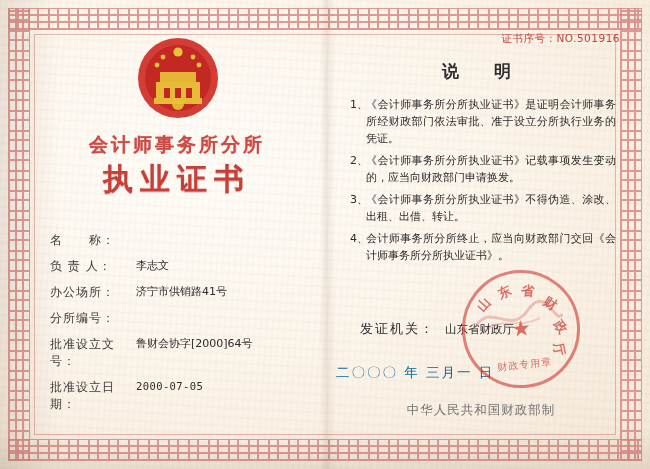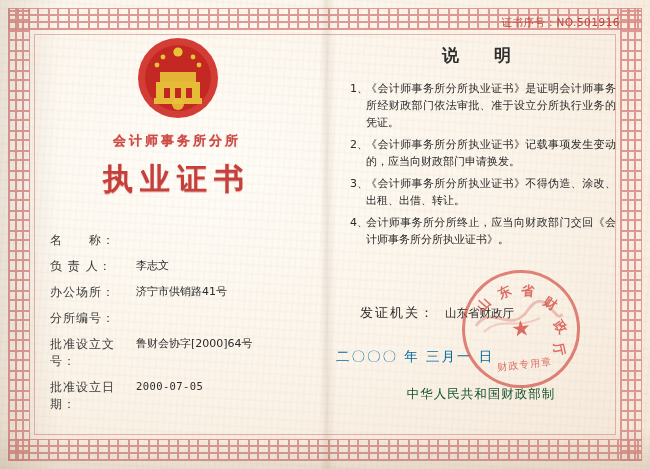--- a/index.html
+++ b/index.html
@@ -124,21 +124,21 @@
     width: 96px; height: 92px;
   }
   .emblem svg { display: block; }
 
   .title-main {
     position: absolute;
     left: 0; top: 112px;
     width: 286px;
     text-align: center;
     font-family: "DejaVu Sans", sans-serif;
-    font-size: 13px;
+    font-size: 19px;
     letter-spacing: 3px;
     color: #cf4a45;
     font-weight: bold;
     text-shadow: 0 0 1px rgba(190,60,55,0.6);
   }
   .title-big {
     position: absolute;
     left: 0; top: 139px;
     width: 286px;
     text-align: center;
@@ -178,21 +178,21 @@
   }
   .field-value.num {
     font-family: "DejaVu Sans Mono", monospace;
     font-size: 10.5px;
     letter-spacing: .4px;
   }
 
   
   .right-panel {
     position: absolute;
-    left: 336px; top: 4px;
+    left: 336px; top: 20px;
     width: 290px; height: 430px;
   }
   .cert-no {
     position: absolute;
     right: 6px; top: 12px;
     font-size: 10.5px;
     color: #c0443f;
     letter-spacing: .5px;
     font-family: "DejaVu Sans", sans-serif;
   }
@@ -253,21 +253,21 @@
     color: #0369a1;
     letter-spacing: 2px;
     font-family: "DejaVu Sans", sans-serif;
   }
   .footer-org {
     position: absolute;
     left: 0; top: 382px;
     width: 290px;
     text-align: center;
     font-size: 12.5px;
-    color: #14532d;
+    color: #737373;
     letter-spacing: 1px;
     font-family: "DejaVu Sans", sans-serif;
   }
 
   
   .seal {
     position: absolute;
     left: 462px; top: 270px;
     width: 118px; height: 118px;
     z-index: 5;

